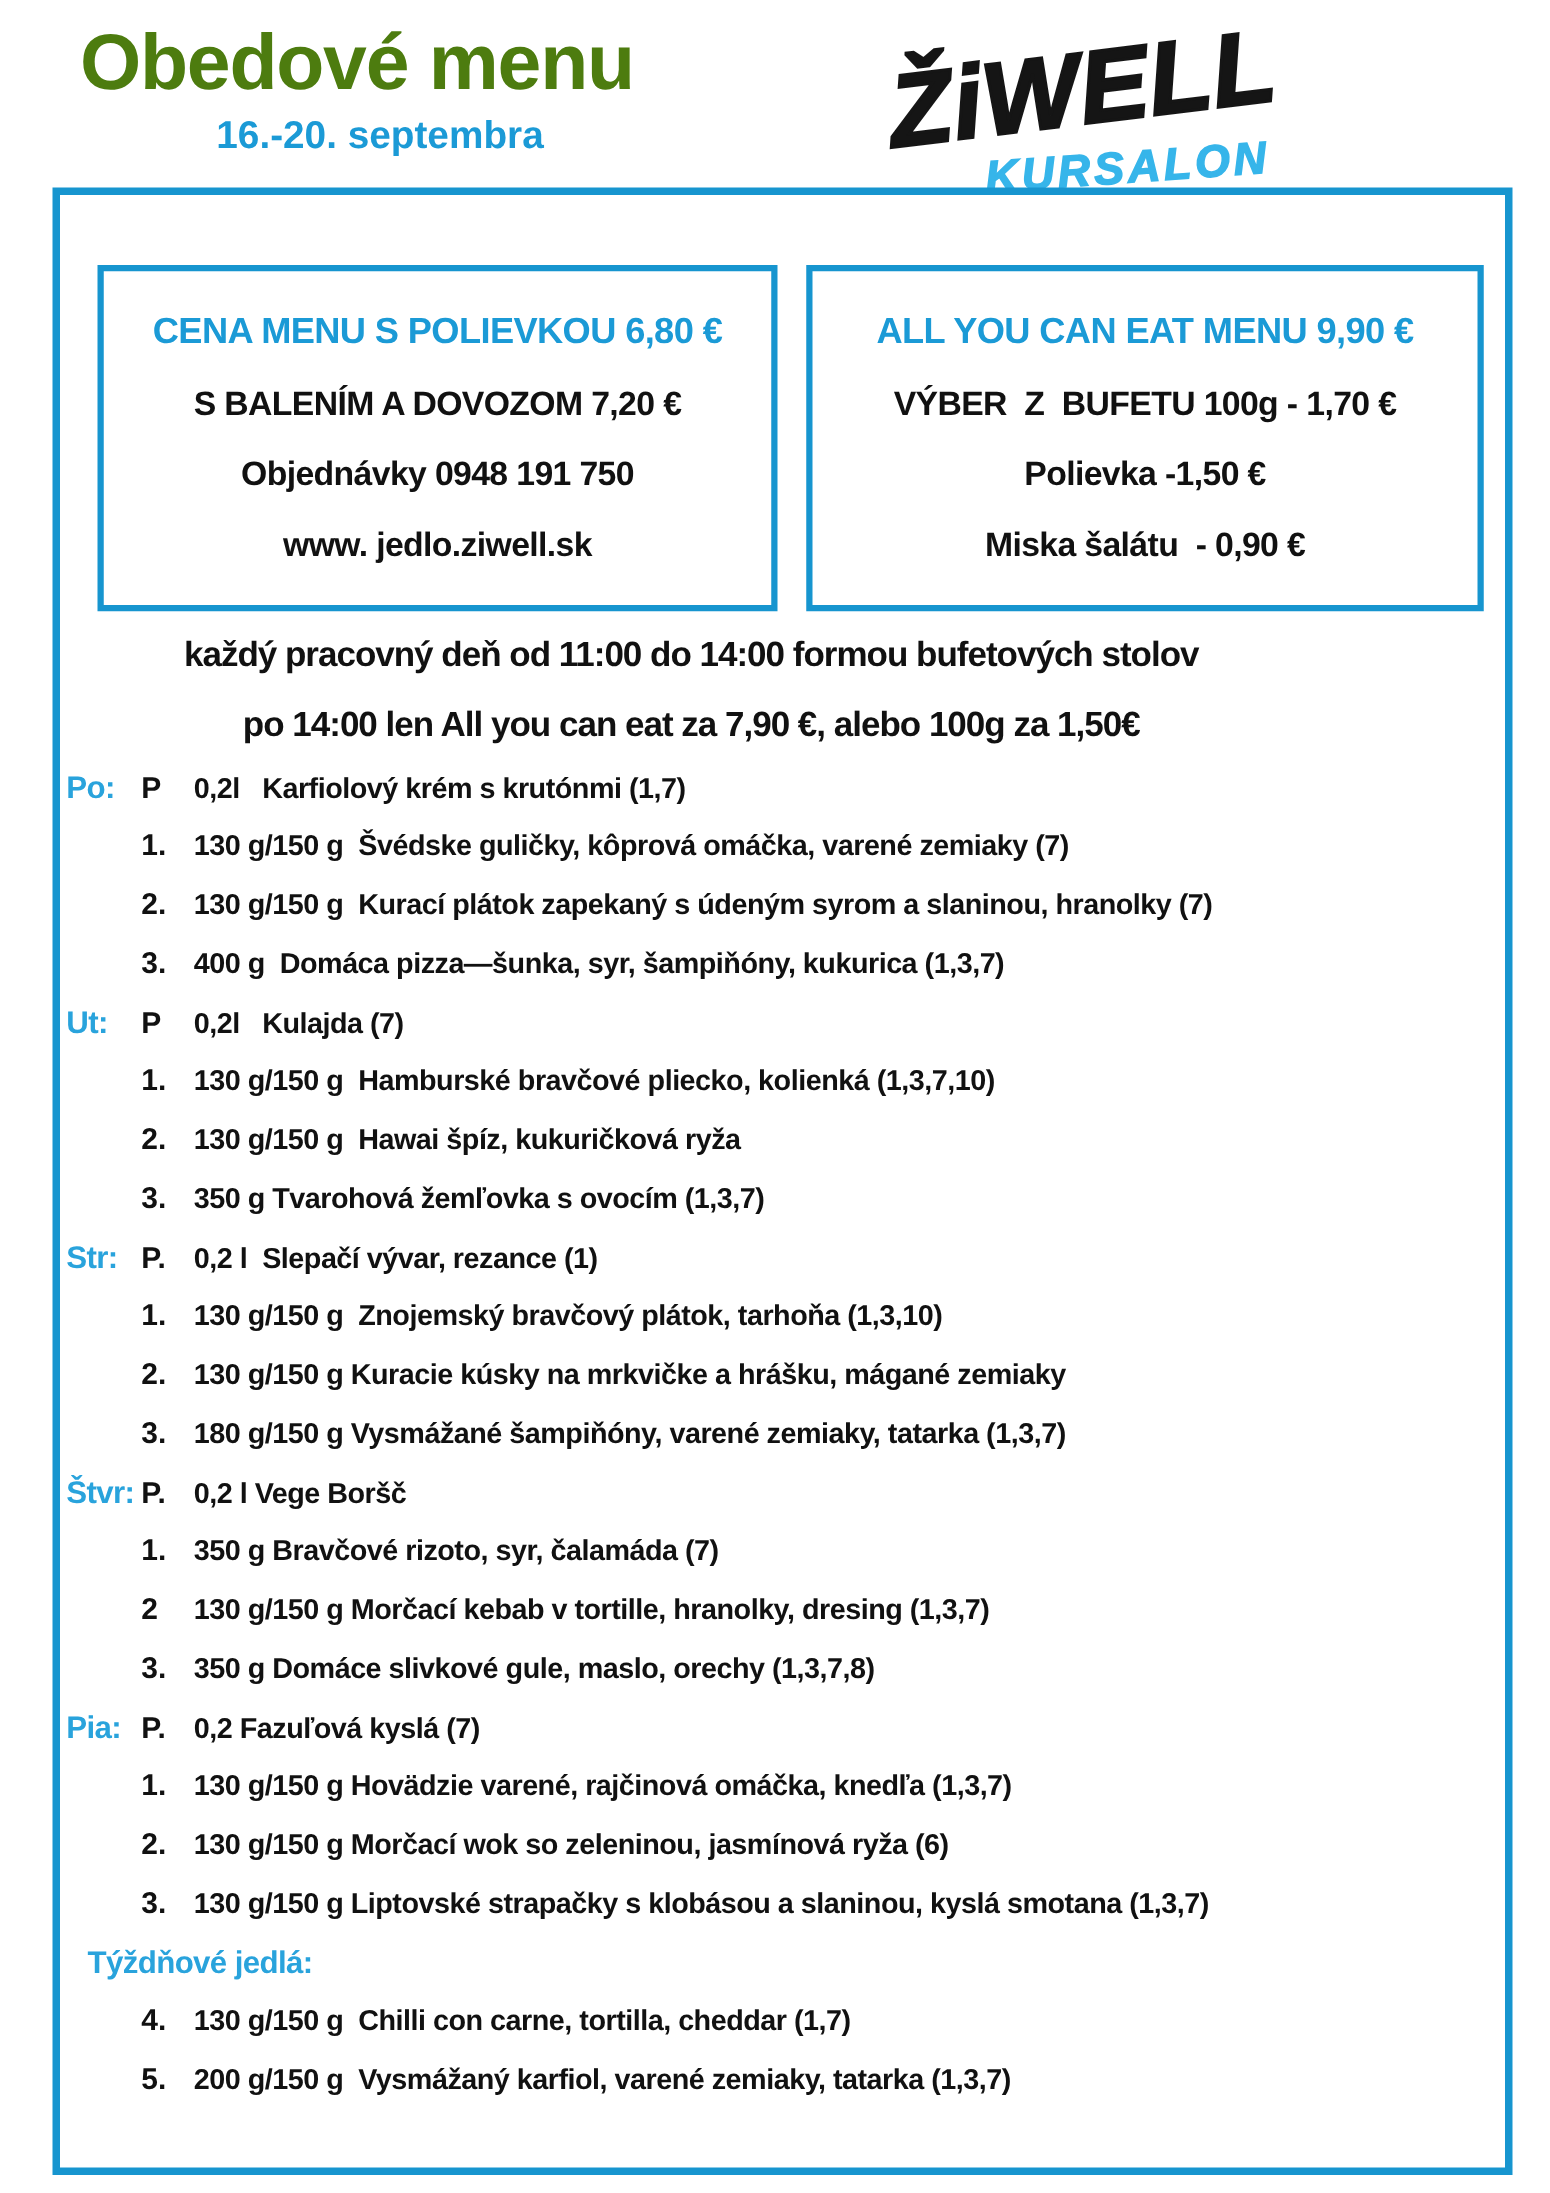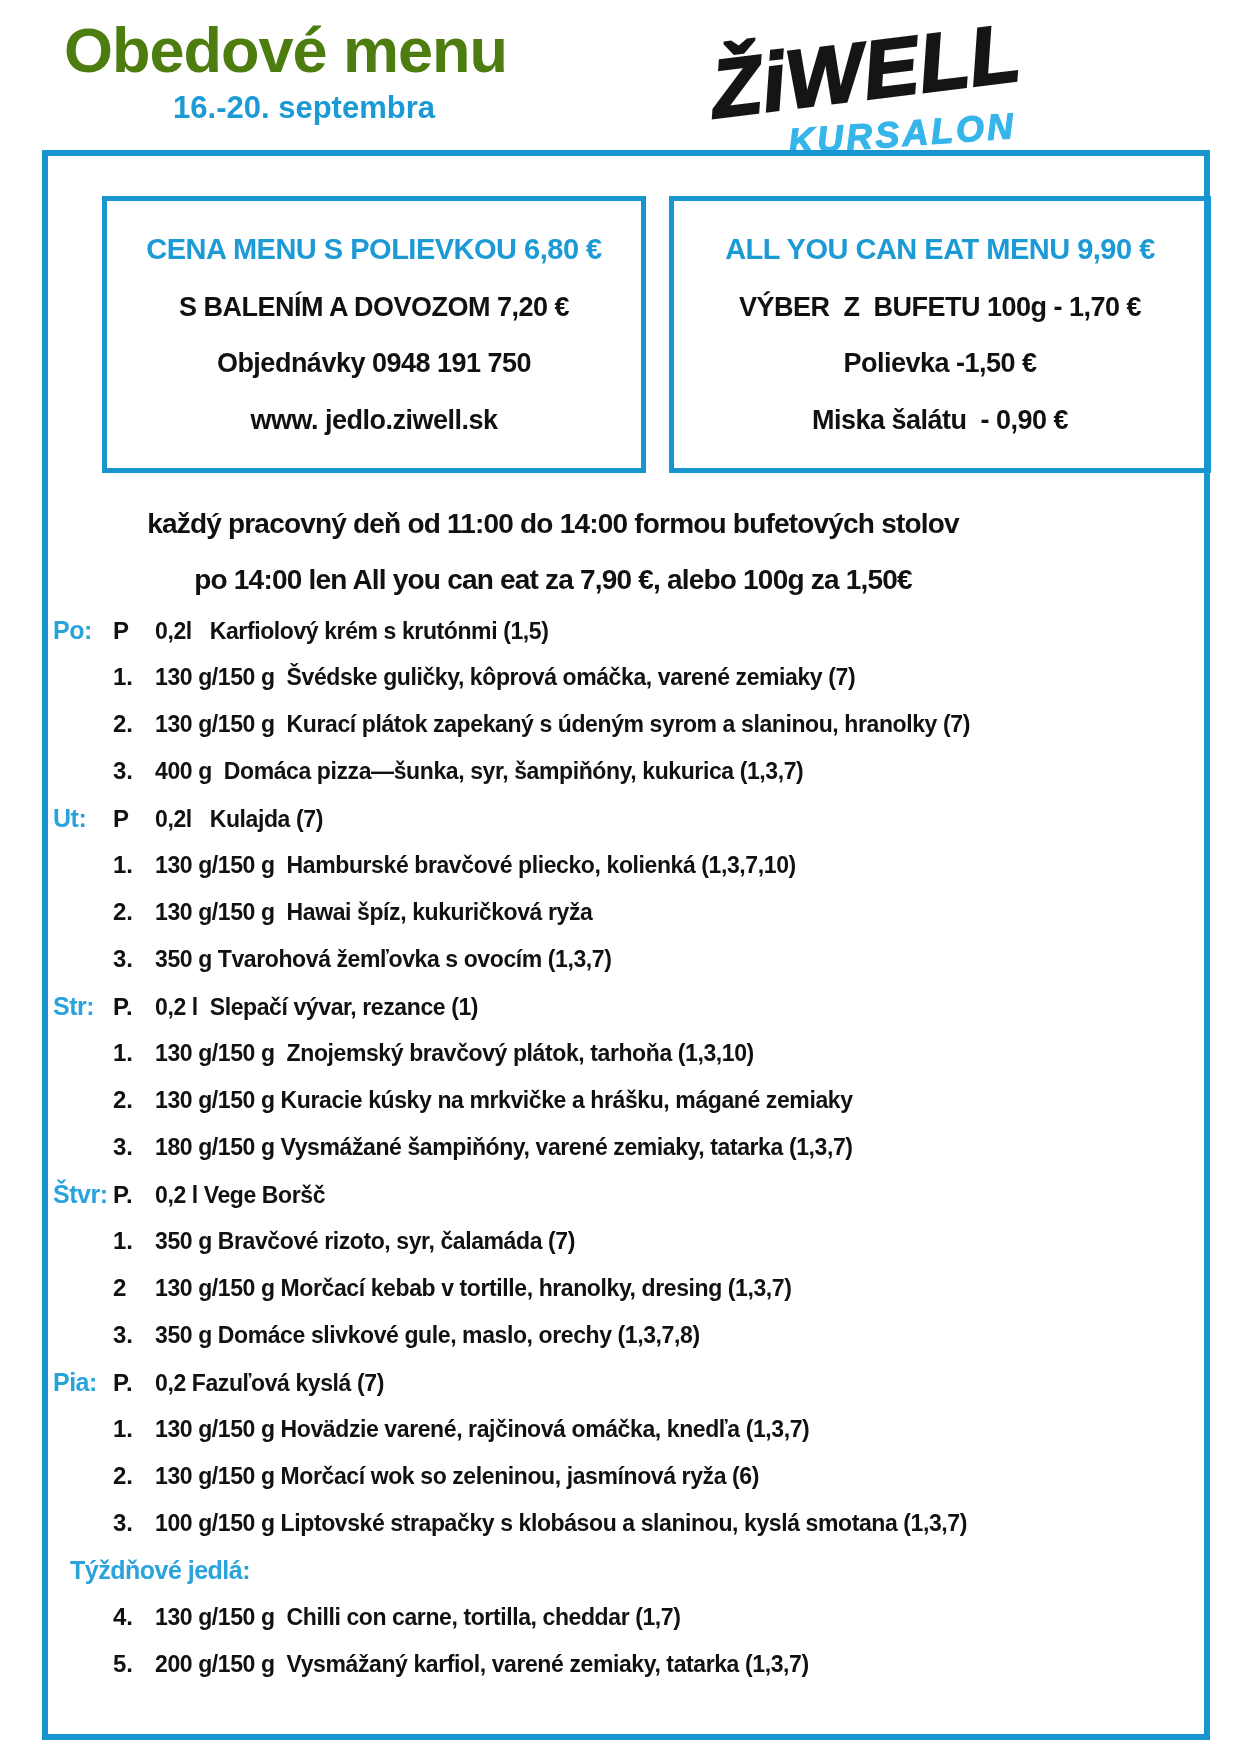--- a/index.html
+++ b/index.html
@@ -17,23 +17,23 @@
     font-size:31px;font-weight:bold;color:#1b9ad6;
   }
   .logo-svg{position:absolute;left:680px;top:-4px;}
   
   .frame{
     position:absolute;left:42px;top:150px;width:1156px;height:1578px;
     border:6px solid #1795cf;
   }
   
   .pricebox{
-    position:absolute;top:40px;height:277px;border:5px solid #1795cf;
+    position:absolute;top:56px;height:277px;border:5px solid #1795cf;
     display:flex;flex-direction:column;justify-content:space-evenly;
-    align-items:center;text-align:center;box-sizing:border-box;padding:6px 4px;margin-left:24px;
+    align-items:center;text-align:center;box-sizing:border-box;padding:6px 4px;
   }
   .pricebox.left{left:30px;width:544px;}
   .pricebox.right{left:597px;width:542px;}
   .pb-heading{font-size:29px;font-weight:bold;color:#1b9ad6;letter-spacing:-0.5px;}
   .pb-line{font-size:27px;font-weight:bold;color:#111;letter-spacing:-0.5px;white-space:pre;}
   
   .intro{position:absolute;left:0;top:352px;width:1010px;text-align:center;}
   .intro-line{
     font-size:28px;font-weight:bold;color:#111;letter-spacing:-0.8px;
     margin-bottom:24px;white-space:pre;
@@ -88,21 +88,21 @@
 
   <div class="intro">
     <div class="intro-line">každý pracovný deň od 11:00 do 14:00 formou bufetových stolov</div>
     <div class="intro-line">po 14:00 len All you can eat za 7,90 €, alebo 100g za 1,50€</div>
   </div>
 
   <div class="menu">
       <div class="mrow">
         <div class="day">Po:</div>
         <div class="marker">P</div>
-        <div class="itext">0,2l   Karfiolový krém s krutónmi (1,5)</div>
+        <div class="itext">0,2l   Karfiolový krém s krutónmi (1,7)</div>
       </div>
       <div class="mrow">
         <div class="day"></div>
         <div class="marker">1.</div>
         <div class="itext">130 g/150 g  Švédske guličky, kôprová omáčka, varené zemiaky (7)</div>
       </div>
       <div class="mrow">
         <div class="day"></div>
         <div class="marker">2.</div>
         <div class="itext">130 g/150 g  Kurací plátok zapekaný s údeným syrom a slaninou, hranolky (7)</div>
@@ -183,21 +183,21 @@
         <div class="itext">130 g/150 g Hovädzie varené, rajčinová omáčka, knedľa (1,3,7)</div>
       </div>
       <div class="mrow">
         <div class="day"></div>
         <div class="marker">2.</div>
         <div class="itext">130 g/150 g Morčací wok so zeleninou, jasmínová ryža (6)</div>
       </div>
       <div class="mrow">
         <div class="day"></div>
         <div class="marker">3.</div>
-        <div class="itext">100 g/150 g Liptovské strapačky s klobásou a slaninou, kyslá smotana (1,3,7)</div>
+        <div class="itext">130 g/150 g Liptovské strapačky s klobásou a slaninou, kyslá smotana (1,3,7)</div>
       </div>
       <div class="mrow">
         <div class="wk">Týždňové jedlá:</div>
       </div>
       <div class="mrow">
         <div class="day"></div>
         <div class="marker">4.</div>
         <div class="itext">130 g/150 g  Chilli con carne, tortilla, cheddar (1,7)</div>
       </div>
       <div class="mrow">

